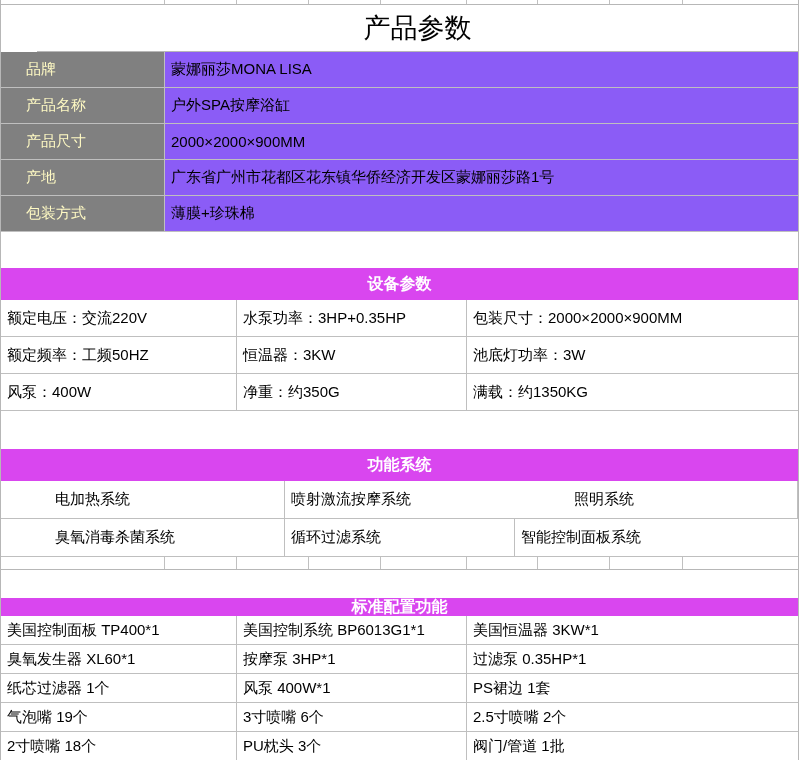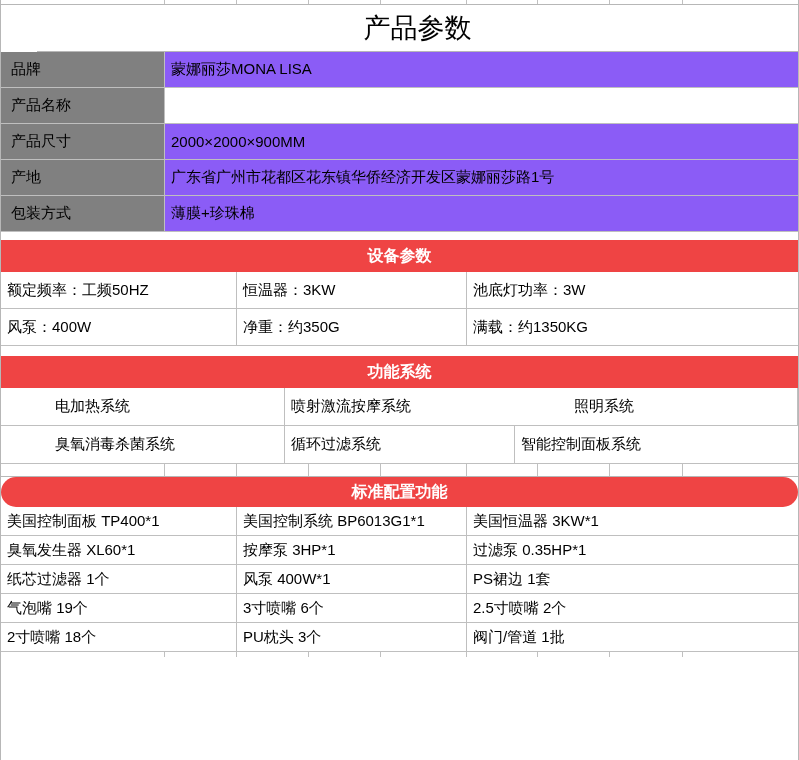--- a/index.html
+++ b/index.html
@@ -26,39 +26,39 @@
     height: 47px;
     display: flex; align-items: center; justify-content: center;
     font-size: 27px;
     border-bottom: 1px solid #b7b7b7;
     background: #ffffff;
     margin-left: 36px;
   }
   
   .kv-row { display: flex; height: 36px; border-bottom: 1px solid #bfbfbf; }
   .kv-label {
-    width: 164px; background: #808080; color: #000000;
-    display: flex; align-items: center; padding-left: 10px;
+    width: 164px; background: #808080; color: #fef9c3;
+    display: flex; align-items: center; padding-left: 25px;
     font-size: 15px; border-right: 1px solid #bfbfbf;
   }
   .kv-value {
     flex: 1; display: flex; align-items: center;
     padding-left: 6px; font-size: 15px; background: #8b5cf6;
   }
   
   .spacer { background: #ffffff; }
   .sp-8  { height: 8px; }
   .sp-10 { height: 10px; }
   .section-bar {
-    background: #ef4444; color: #ffffff;
+    background: #d946ef; color: #ffffff;
     display: flex; align-items: center; justify-content: center;
-    font-size: 16px; font-weight: bold;
+    font-size: 16px; font-weight: bold; margin-top: 28px;
   }
   .bar-32 { height: 32px; }
-  .bar-30 { height: 30px; border-radius: 15px; }
+  .bar-30 { height: 18px; }
   
   .grid-row { display: flex; border-bottom: 1px solid #bfbfbf; background: #ffffff; }
   .gr-37 { height: 37px; }
   .gr-38 { height: 38px; padding-left: 48px; }
   .gr-35 { height: 29px; }
   .grid-cell {
     display: flex; align-items: center;
     padding-left: 6px; font-size: 15px;
     border-right: 1px solid #bfbfbf;
   }
@@ -85,38 +85,44 @@
 
   <div class="title-row">产品参数</div>
 
   <div>
     <div class="kv-row">
       <div class="kv-label">品牌</div>
       <div class="kv-value">蒙娜丽莎MONA LISA</div>
     </div>
     <div class="kv-row">
       <div class="kv-label">产品名称</div>
+      <div class="kv-value">户外SPA按摩浴缸</div>
     </div>
     <div class="kv-row">
       <div class="kv-label">产品尺寸</div>
       <div class="kv-value">2000×2000×900MM</div>
     </div>
     <div class="kv-row">
       <div class="kv-label">产地</div>
       <div class="kv-value">广东省广州市花都区花东镇华侨经济开发区蒙娜丽莎路1号</div>
     </div>
     <div class="kv-row">
       <div class="kv-label">包装方式</div>
       <div class="kv-value">薄膜+珍珠棉</div>
     </div>
   </div>
 
   <div class="spacer sp-8"></div>
   <div class="section-bar bar-32">设备参数</div>
   <div>
+    <div class="grid-row gr-37">
+      <div class="grid-cell col-a">额定电压：交流220V</div>
+      <div class="grid-cell col-b">水泵功率：3HP+0.35HP</div>
+      <div class="grid-cell col-c">包装尺寸：2000×2000×900MM</div>
+    </div>
     <div class="grid-row gr-37">
       <div class="grid-cell col-a">额定频率：工频50HZ</div>
       <div class="grid-cell col-b">恒温器：3KW</div>
       <div class="grid-cell col-c">池底灯功率：3W</div>
     </div>
     <div class="grid-row gr-37">
       <div class="grid-cell col-a">风泵：400W</div>
       <div class="grid-cell col-b">净重：约350G</div>
       <div class="grid-cell col-c">满载：约1350KG</div>
     </div>

